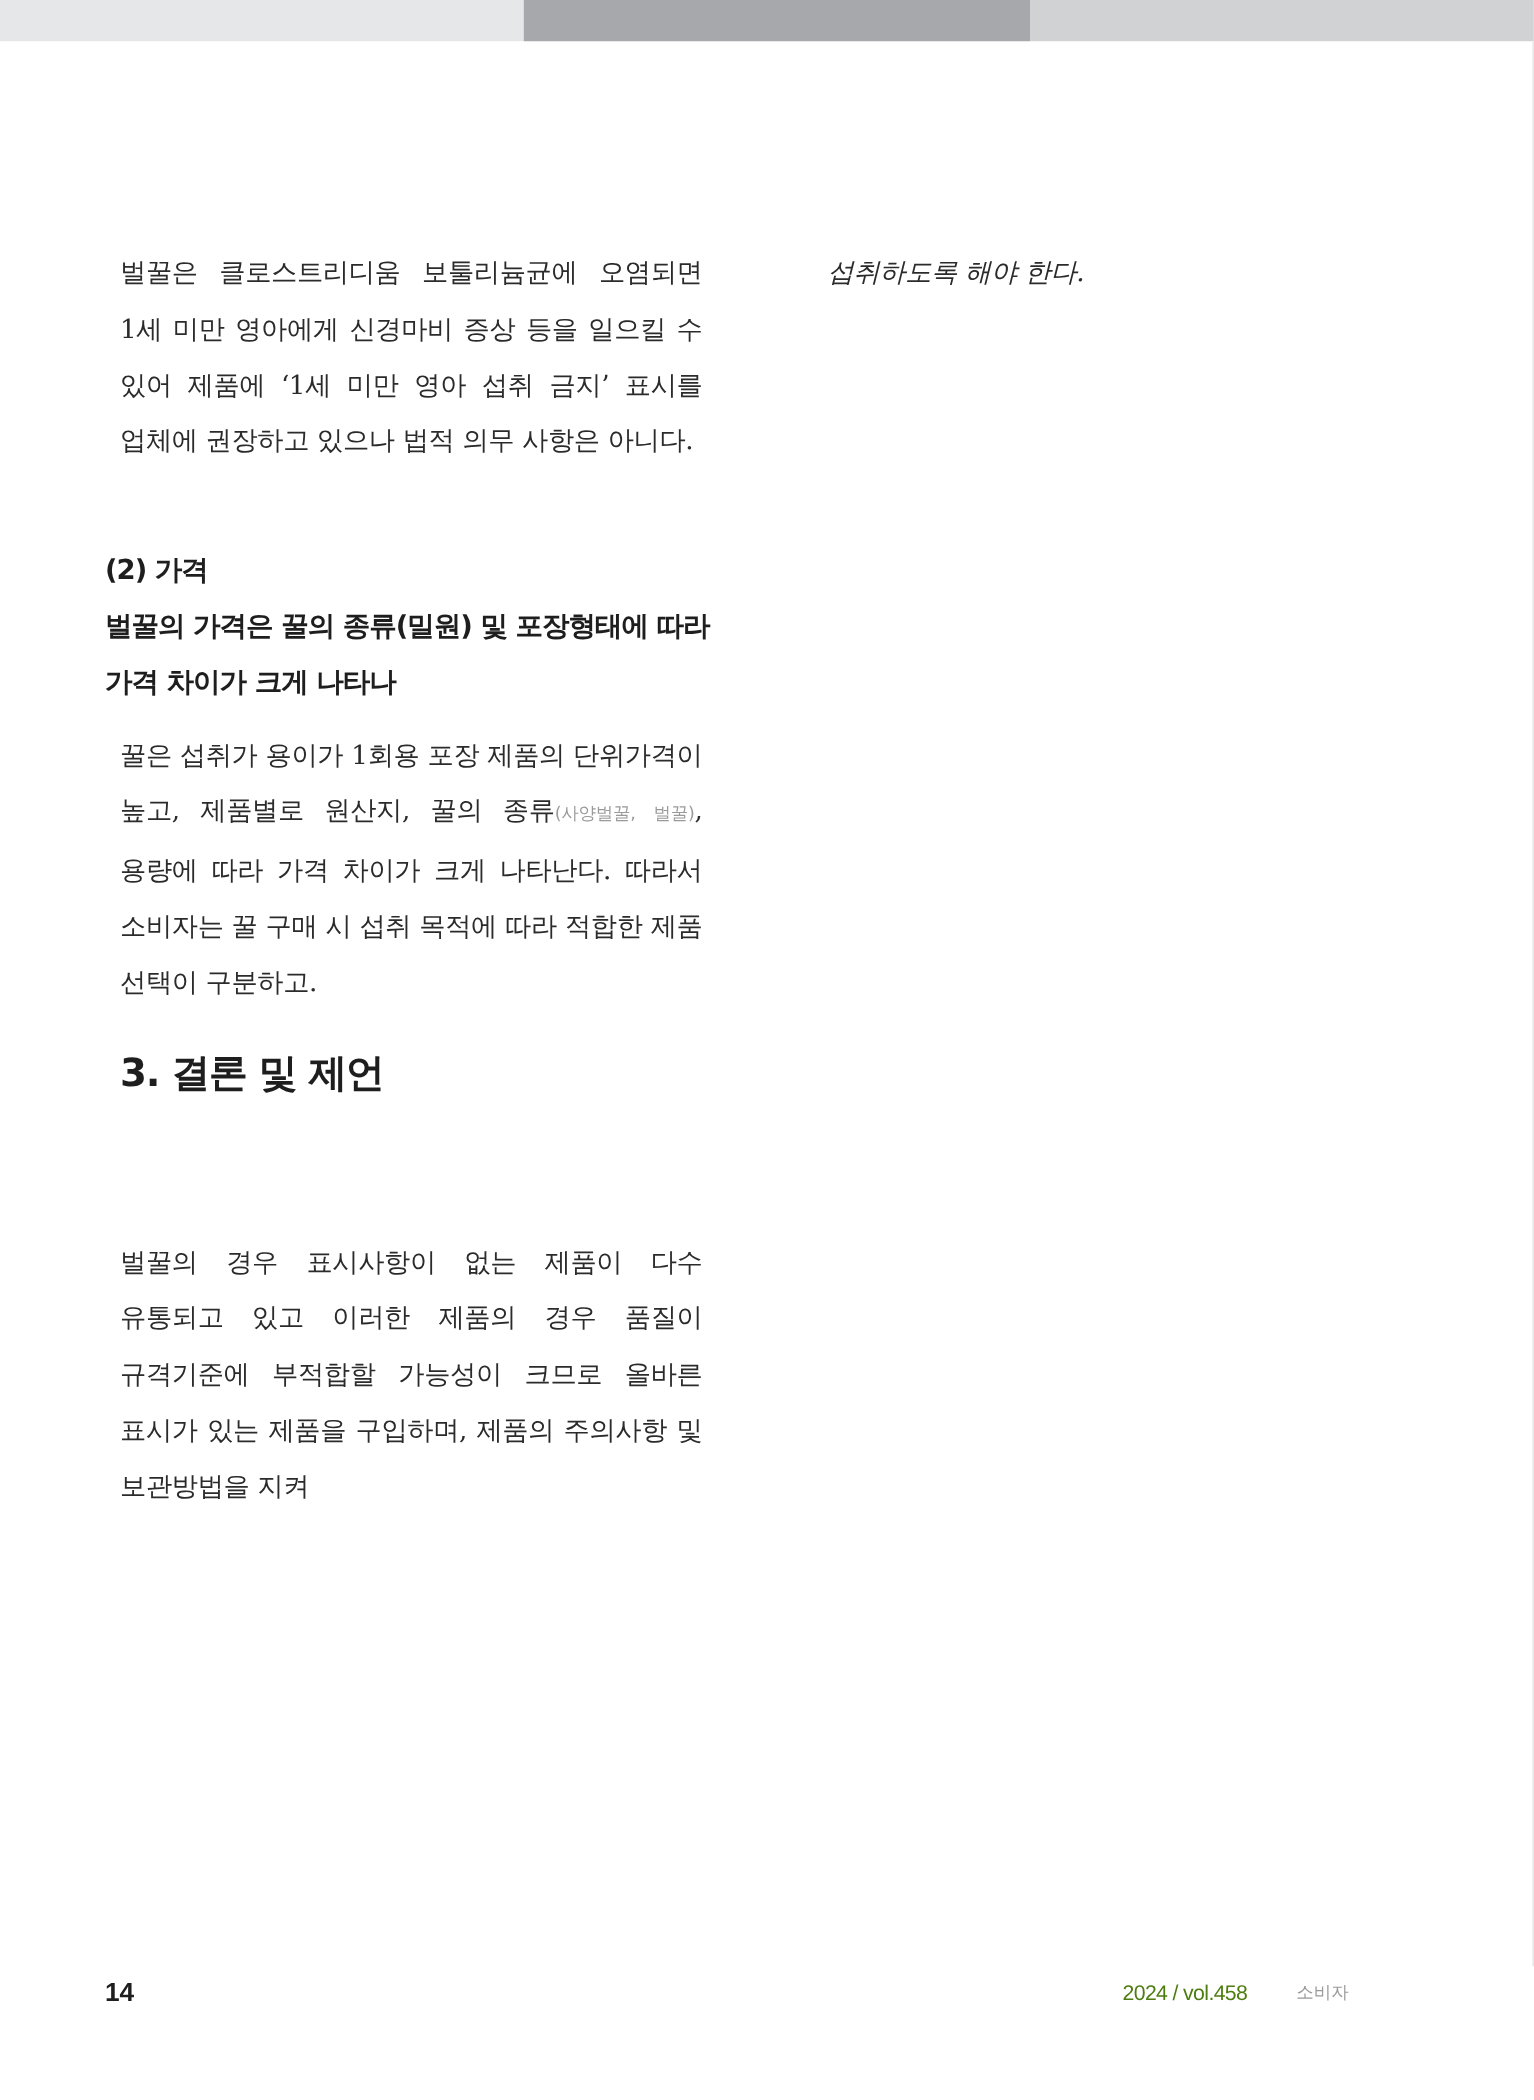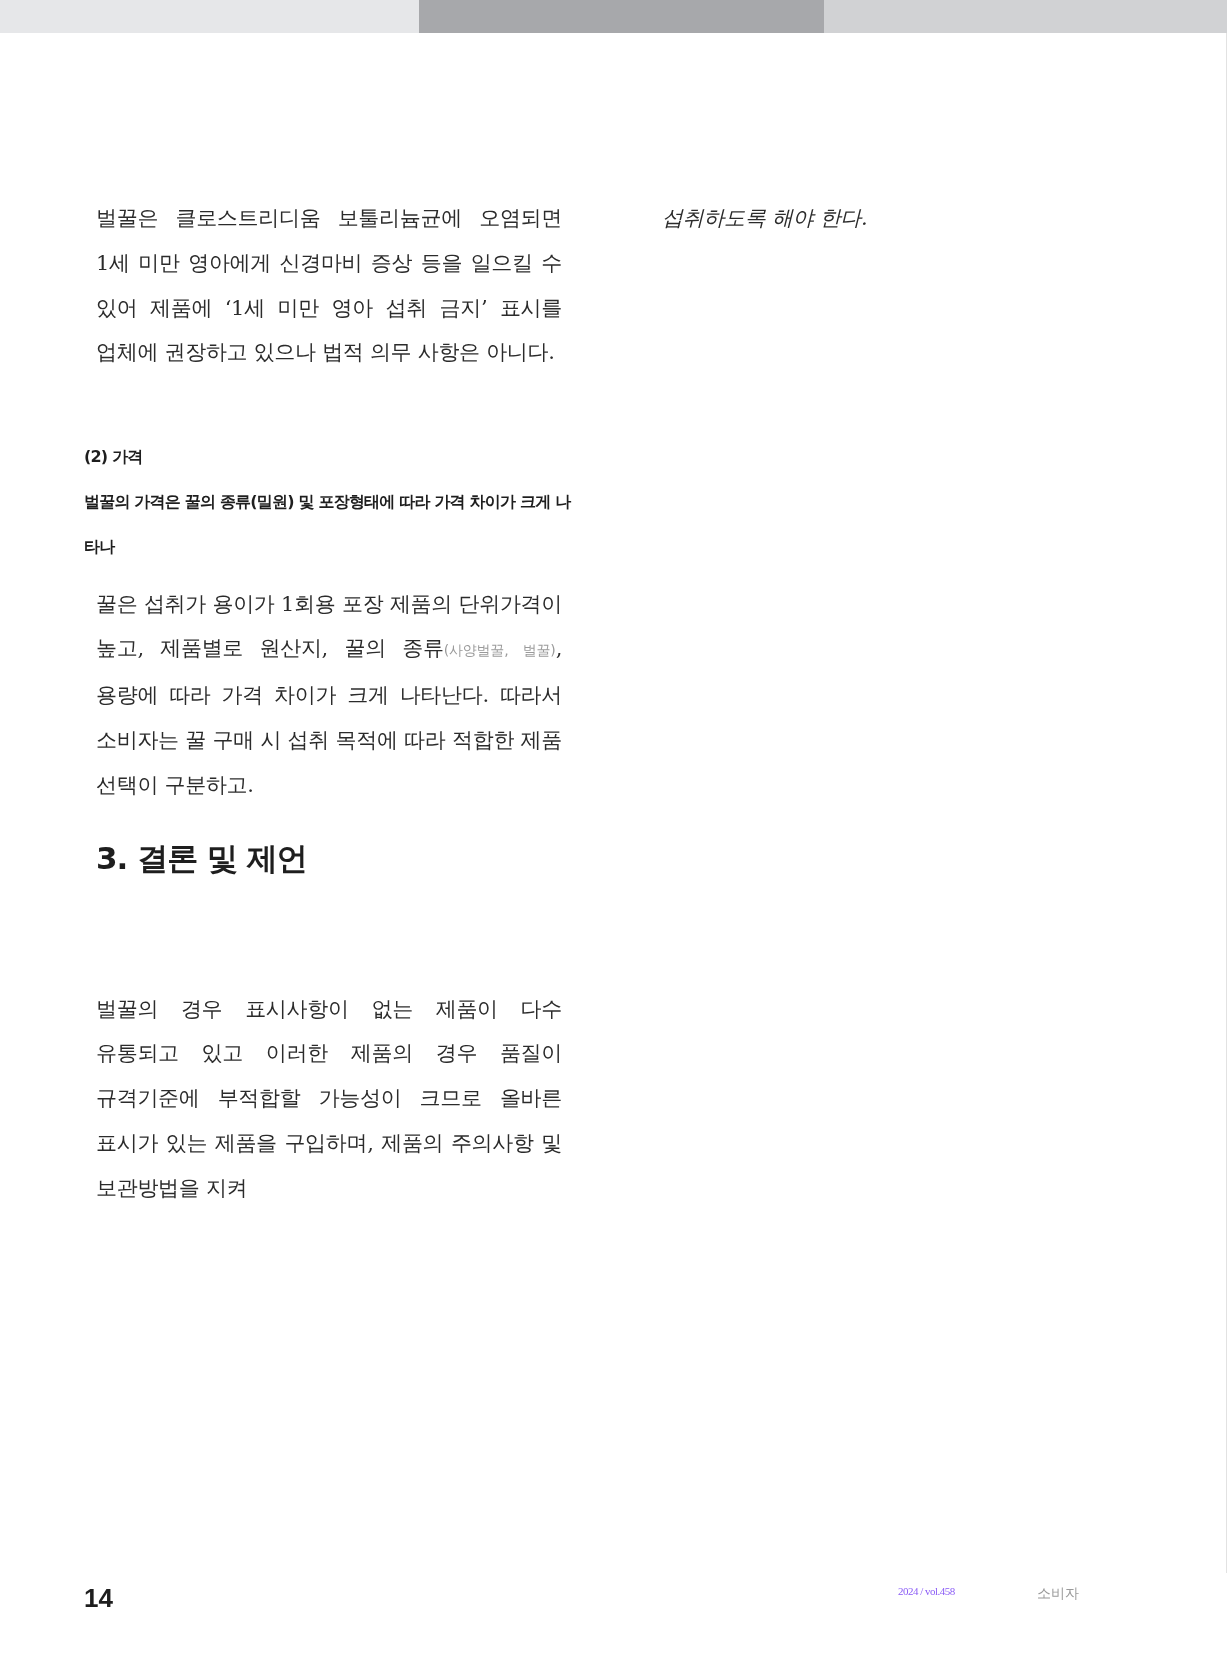--- a/index.html
+++ b/index.html
@@ -20,40 +20,40 @@
   .para {
     margin: 12px; font-size: 21px; line-height: 44.8px; text-align: justify;
     letter-spacing: -0.3px; word-break: keep-all;
   }
   .para .small-gray { font-family: "DejaVu Sans", "Liberation Sans", sans-serif; font-size: 14px; color: #9a9a9a; letter-spacing: -0.2px; }
   .gap { height: 45px; }
   .gap-lg { height: 48px; }
 
   .sub-label, .sub-headline {
     font-family: "DejaVu Sans", "Liberation Sans", sans-serif;
-    font-weight: bold; font-size: 16px; line-height: 44.8px; color: #1e1e1e;
+    font-weight: bold; font-size: 22px; line-height: 44.8px; color: #1e1e1e;
     margin: 0; letter-spacing: -0.8px;
   }
   .section-heading {
     font-family: "DejaVu Sans", "Liberation Sans", sans-serif;
     font-weight: bold; font-size: 31px; color: #1e1e1e;
     margin: 30px 0 52px 12px; letter-spacing: -1px; line-height: 40px;
   }
 
   .end-mark { display: inline-block; width: 20px; height: 16px; vertical-align: -1px; margin-left: 4px; }
 
   .footer-page {
     position: absolute; left: 84px; top: 1583px;
     font-family: "Liberation Sans", "DejaVu Sans", sans-serif;
-    font-weight: bold; font-size: 26px; color: #1e1e1e;
+    font-weight: bold; font-size: 21px; color: #1e1e1e;
   }
   .footer-vol {
     position: absolute; left: 898px; top: 1585px;
-    font-family: Liberation Serif, serif;
-    font-size: 11px; color: #8b5cf6; letter-spacing: -0.5px;
+    font-family: Liberation Sans, sans-serif;
+    font-size: 17px; color: #4d7c0f; letter-spacing: -0.5px;
   }
   .footer-mag {
     position: absolute; left: 1037px; top: 1585px;
     font-family: Liberation Mono, monospace;
     font-size: 14px; color: #9a9a9a;
   }
 </style>
 </head>
 <body>
 

